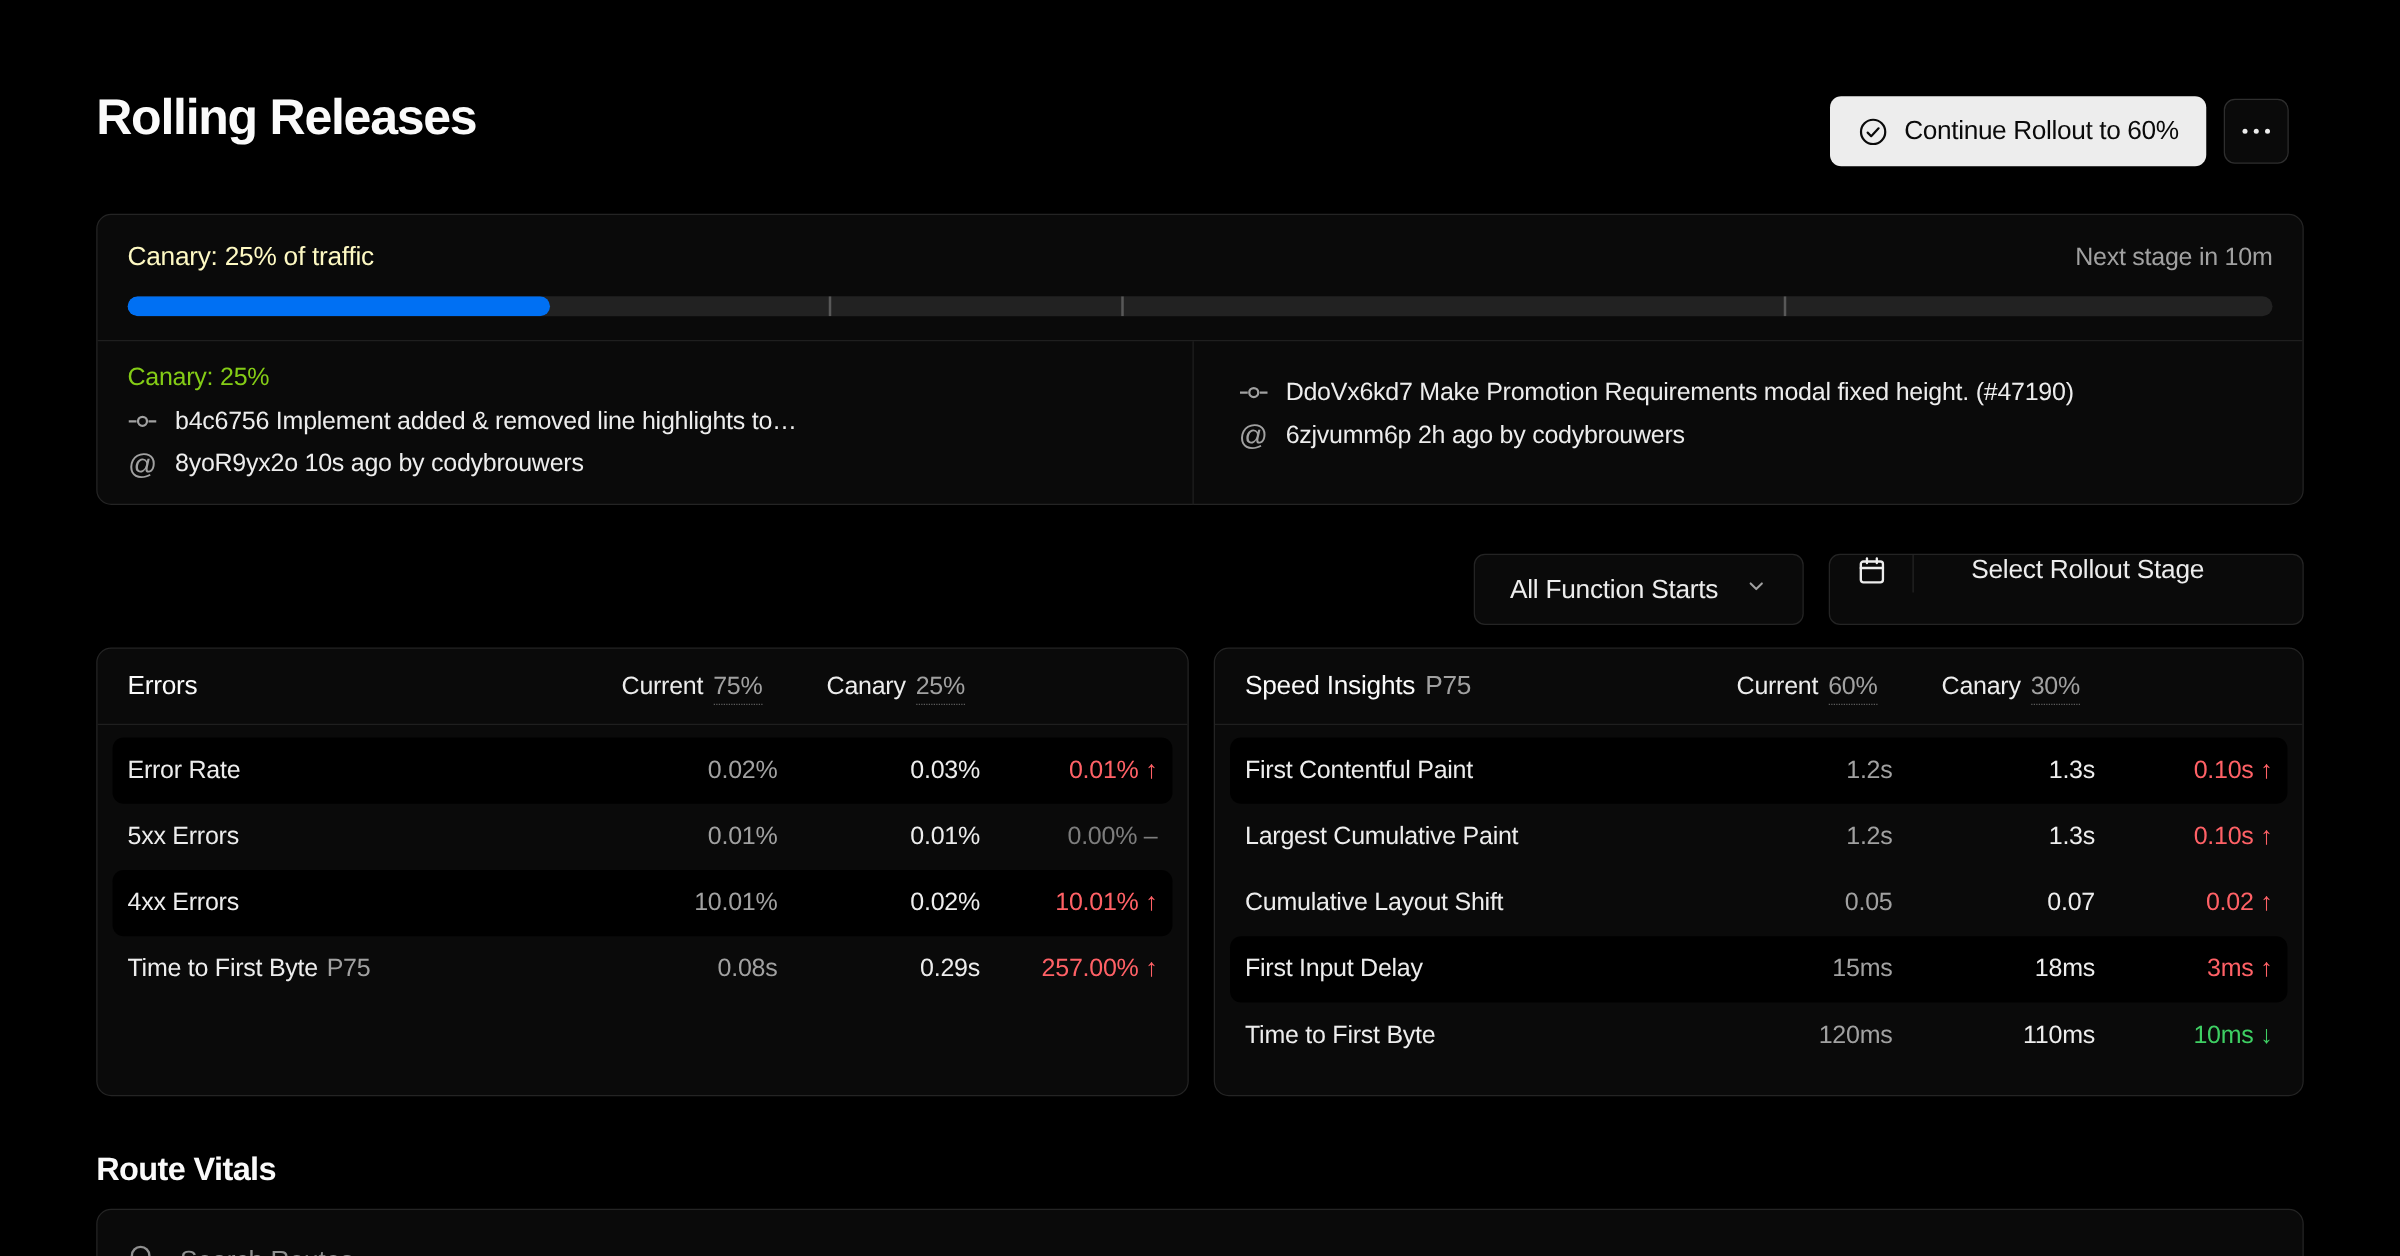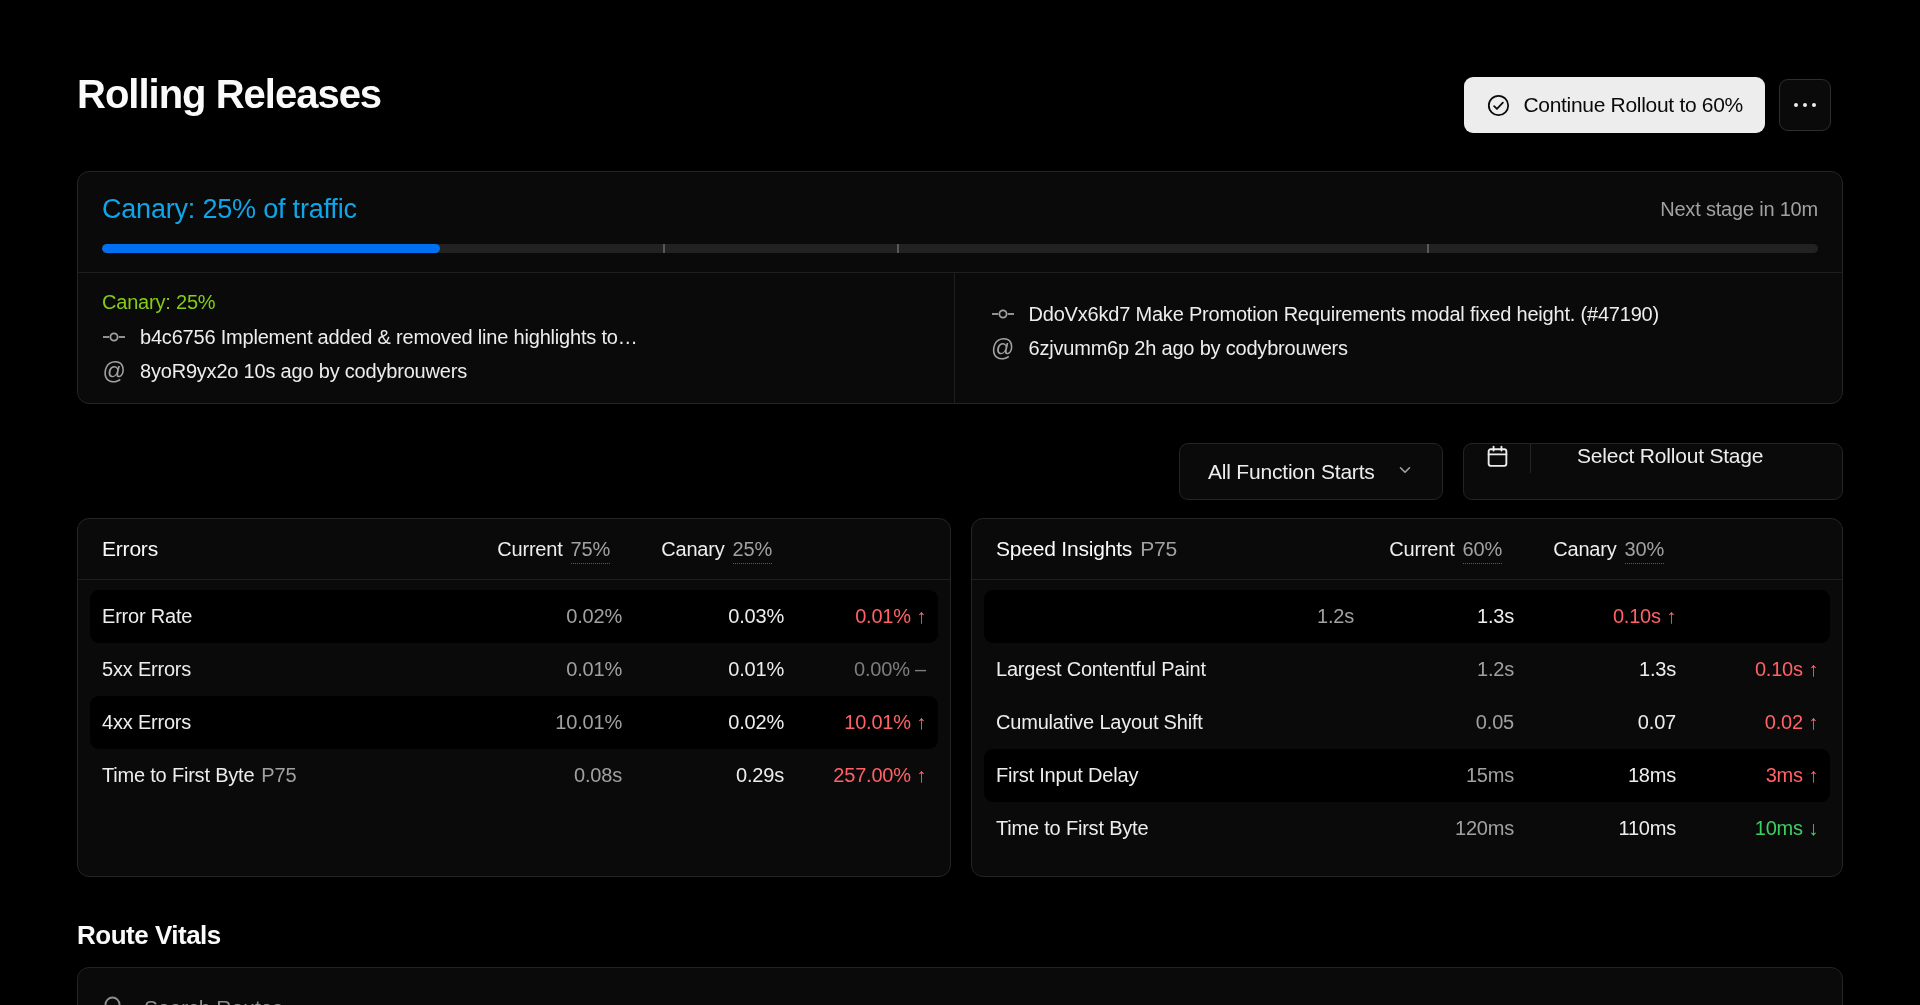--- a/index.html
+++ b/index.html
@@ -33,21 +33,21 @@
   }
   .btn-more i { width:4px; height:4px; border-radius:50%; background:#ededed; display:block; }
 
   
   .card {
     position:absolute; background:#0a0a0a; border:1px solid #242424; border-radius:12px;
   }
   .card-rollout { left:77px; top:171px; width:1766px; height:233px; }
   .rollout-top { height:100px; padding:22px 24px 19px; display:flex; flex-direction:column; }
   .rollout-top-row { display:flex; justify-content:space-between; align-items:center; }
-  .rollout-stage-label { font-size:27px; font-weight:500; color:#0ea5e9; }
+  .rollout-stage-label { font-size:21px; font-weight:500; color:#fef9c3; }
   .rollout-next { font-size:20px; color:#a1a1a1; }
   .progress-track {
     margin-top:19px; height:16px; border-radius:8px; background:#222;
     position:relative; overflow:hidden;
   }
   .progress-fill { position:absolute; left:0; top:0; bottom:0; border-radius:8px; }
   .tick { position:absolute; top:0; bottom:0; width:2px; background:#585858; }
   .rollout-bottom { border-top:1px solid #1f1f1f; height:132px; display:flex; }
   .rollout-col { flex:1; padding:18px 24px 0; }
   .rollout-col.right { border-left:1px solid #1f1f1f; padding-left:36px; }
@@ -258,26 +258,27 @@
     <div class="t-col">
       <span>Current</span><span class="pct">60%</span>
     </div>
     <div class="t-col">
       <span>Canary</span><span class="pct">30%</span>
     </div>
     <div class="t-col"></div>
   </div>
   <div class="tbody">
       <div class="trow hl">
+        <div class="label"><span>First Contentful Paint</span></div>
         <div class="val current">1.2s</div>
         <div class="val canary">1.3s</div>
         <div class="val delta bad">0.10s ↑</div>
       </div>
       <div class="trow">
-        <div class="label"><span>Largest Contentful Paint</span></div>
+        <div class="label"><span>Largest Cumulative Paint</span></div>
         <div class="val current">1.2s</div>
         <div class="val canary">1.3s</div>
         <div class="val delta bad">0.10s ↑</div>
       </div>
       <div class="trow">
         <div class="label"><span>Cumulative Layout Shift</span></div>
         <div class="val current">0.05</div>
         <div class="val canary">0.07</div>
         <div class="val delta bad">0.02 ↑</div>
       </div>

